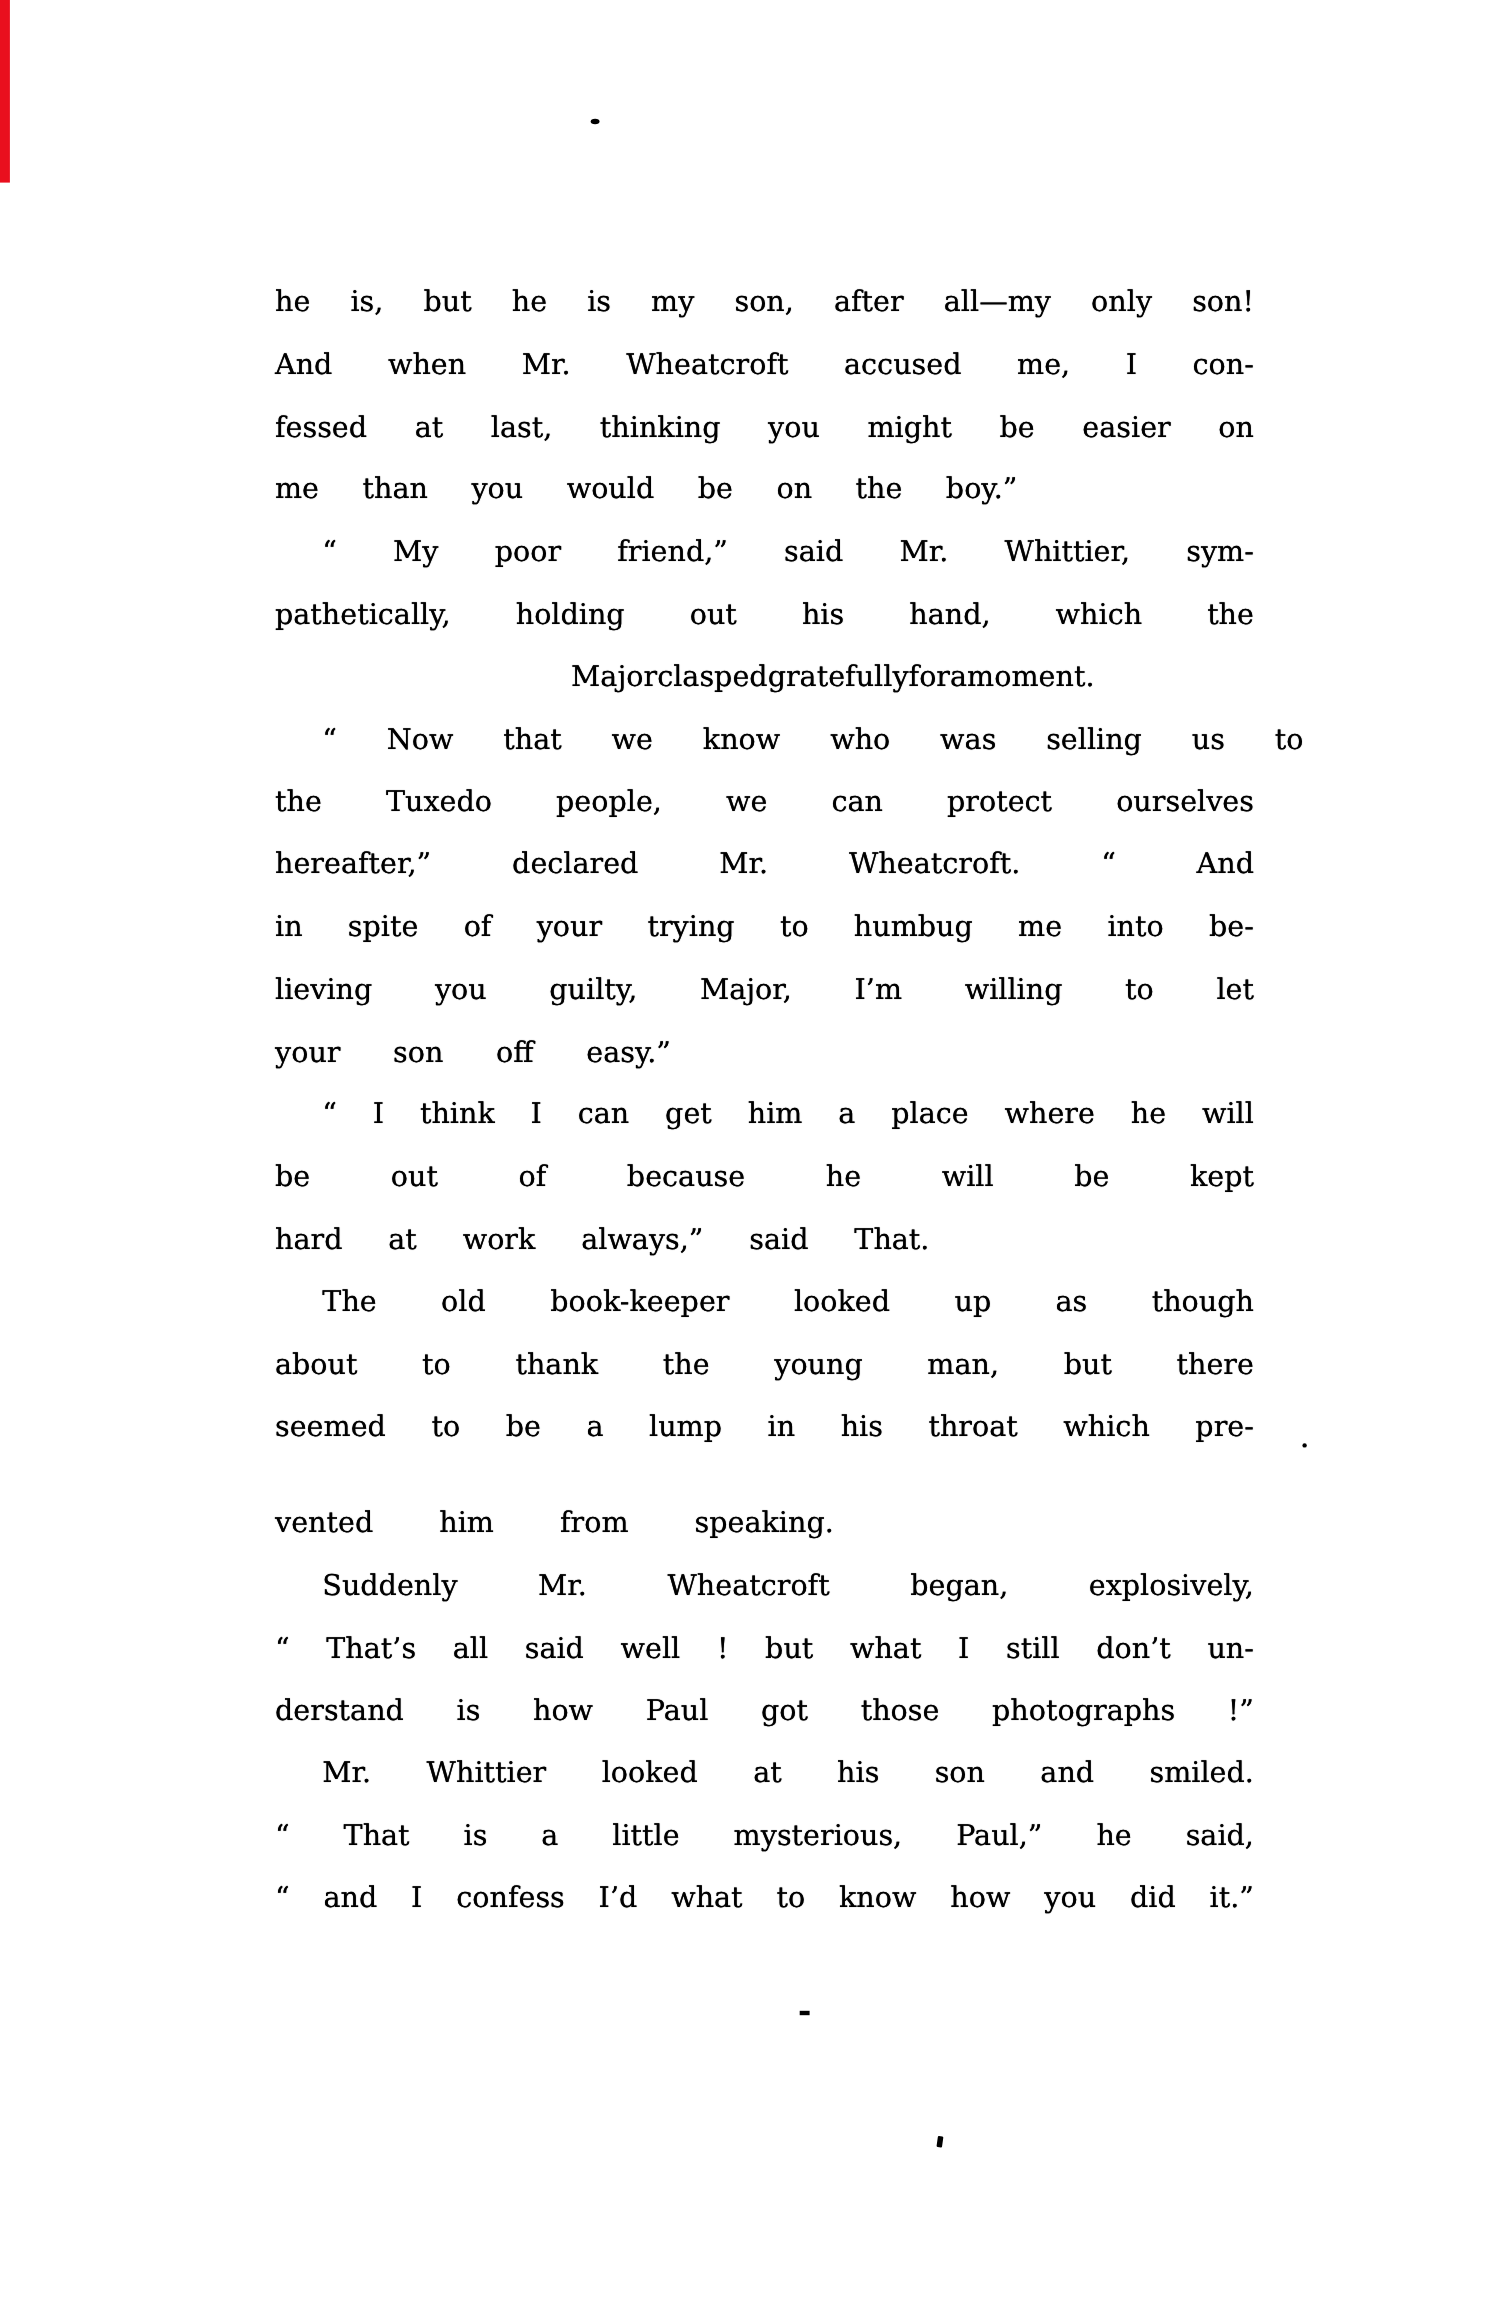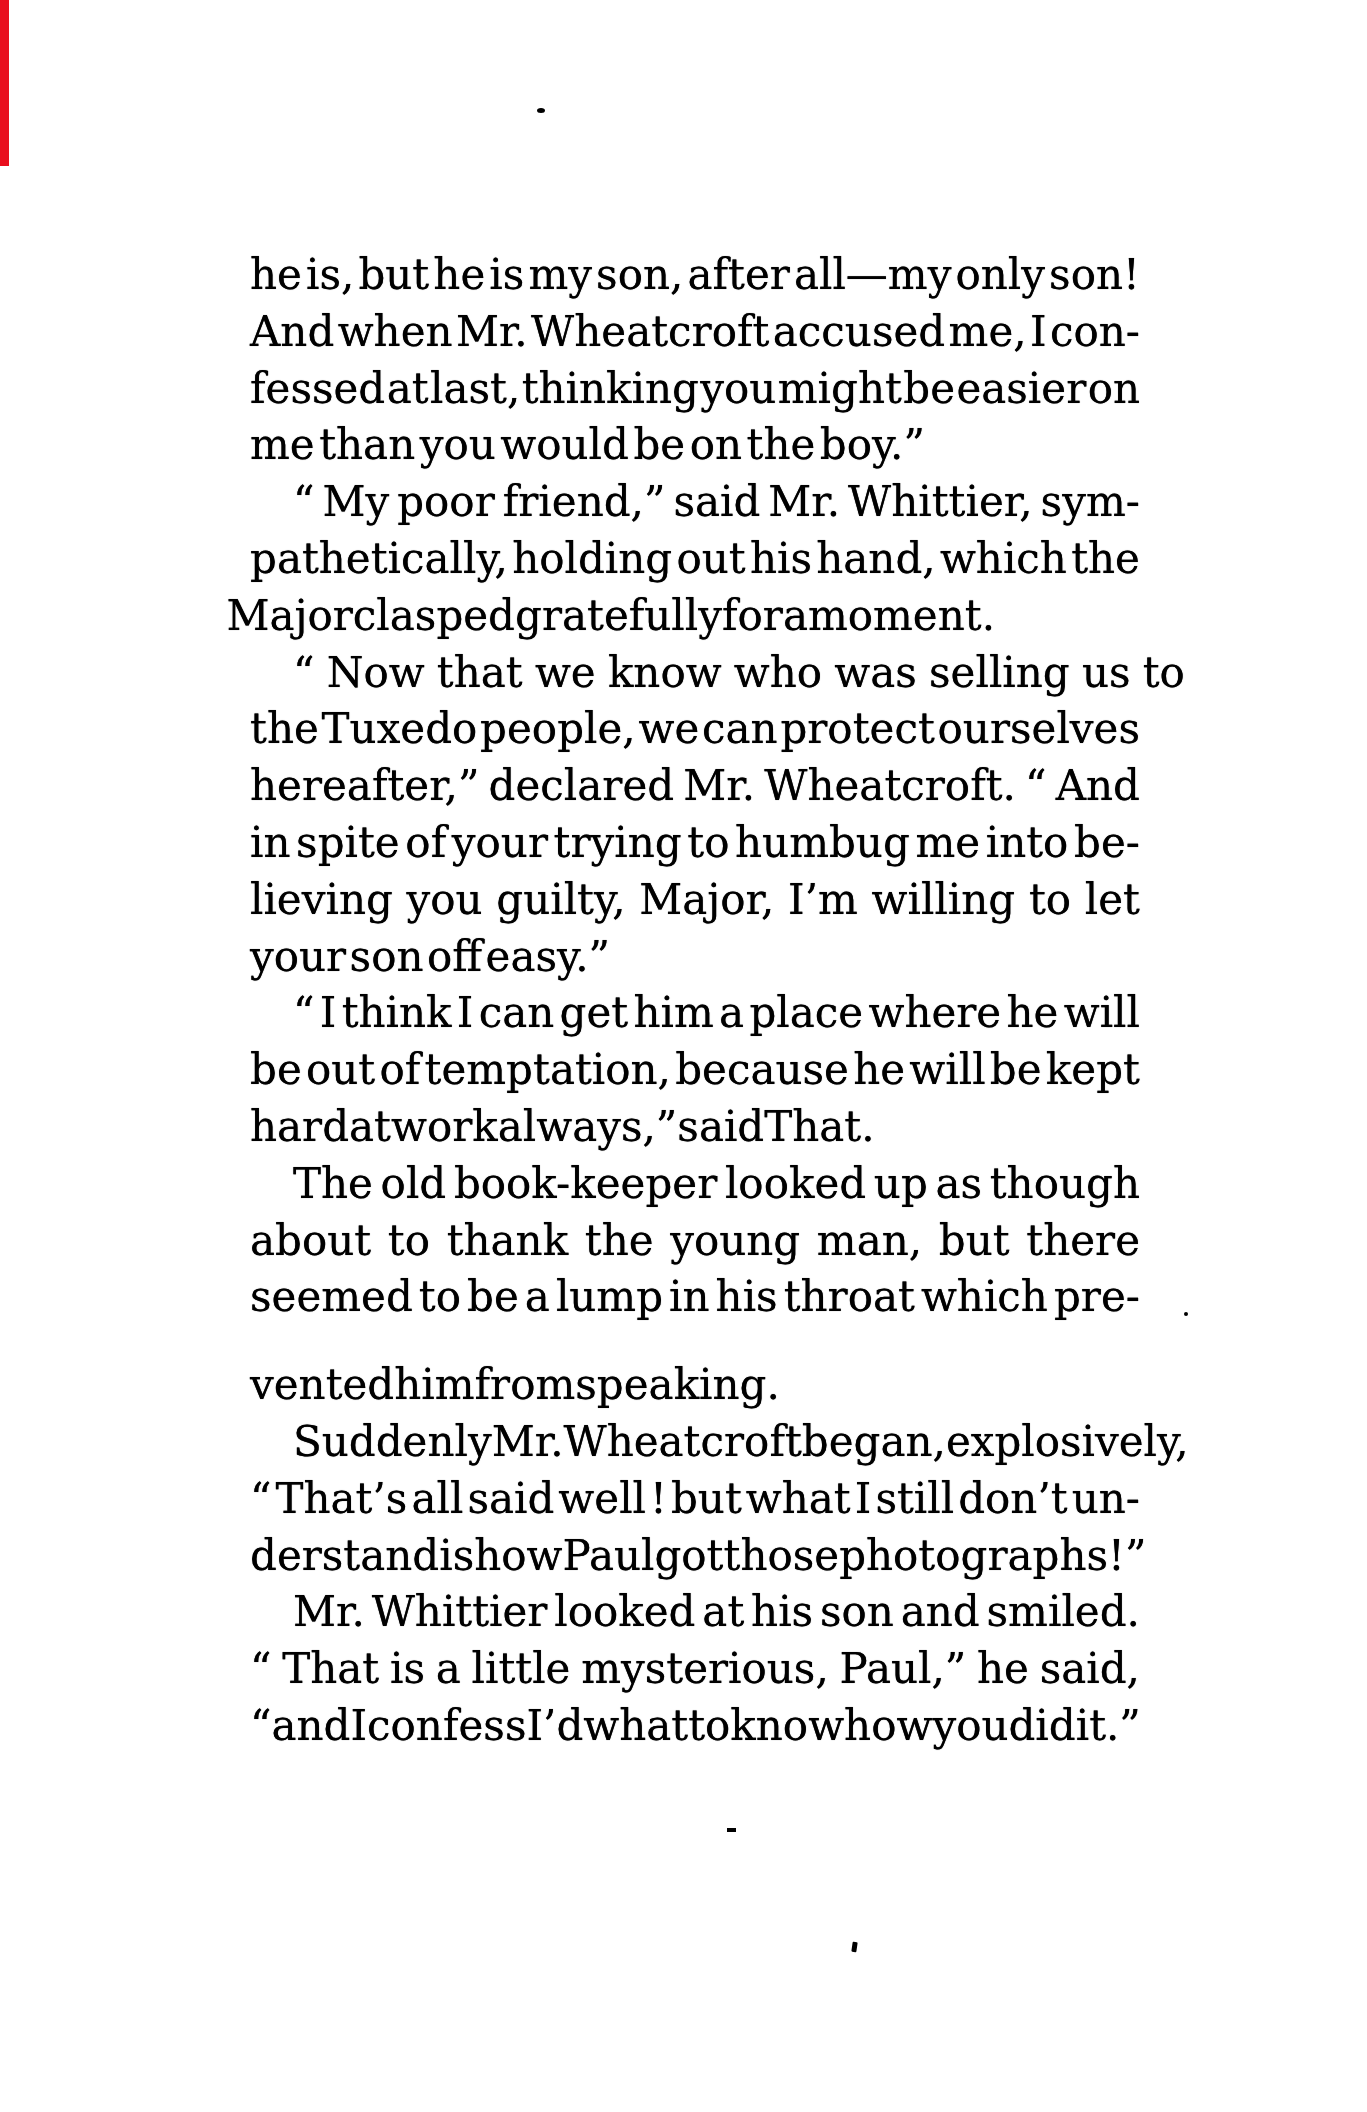--- a/index.html
+++ b/index.html
@@ -39,21 +39,21 @@
     width: 100%; height: 60px; line-height: 60px;
     text-align: center;
     font-size: 30px; font-weight: bold;
     letter-spacing: 2px; word-spacing: 8px;
     text-shadow: 0 0 0.7px #000;
   }
   
   .body-text {
     position: absolute; left: 250px; top: 247px;
     width: 890px;
-    font-size: 42px;
+    font-size: 26px;
     text-shadow: 0 0 0.7px rgba(0,0,0,0.9);
   }
   .line {
     display: flex;
     justify-content: space-between;
     height: 56.8px;
     width: 890px;
     box-sizing: border-box;
   }
   .line span { line-height: 56.8px; white-space: pre; }
@@ -222,21 +222,20 @@
         <span>a</span>
         <span>place</span>
         <span>where</span>
         <span>he</span>
         <span>will</span>
       </div>
       <div class="line l15">
         <span>be</span>
         <span>out</span>
         <span>of</span>
-        <span>temptation,</span>
         <span>because</span>
         <span>he</span>
         <span>will</span>
         <span>be</span>
         <span>kept</span>
       </div>
       <div class="line l16">
         <span>hard</span>
         <span>at</span>
         <span>work</span>

